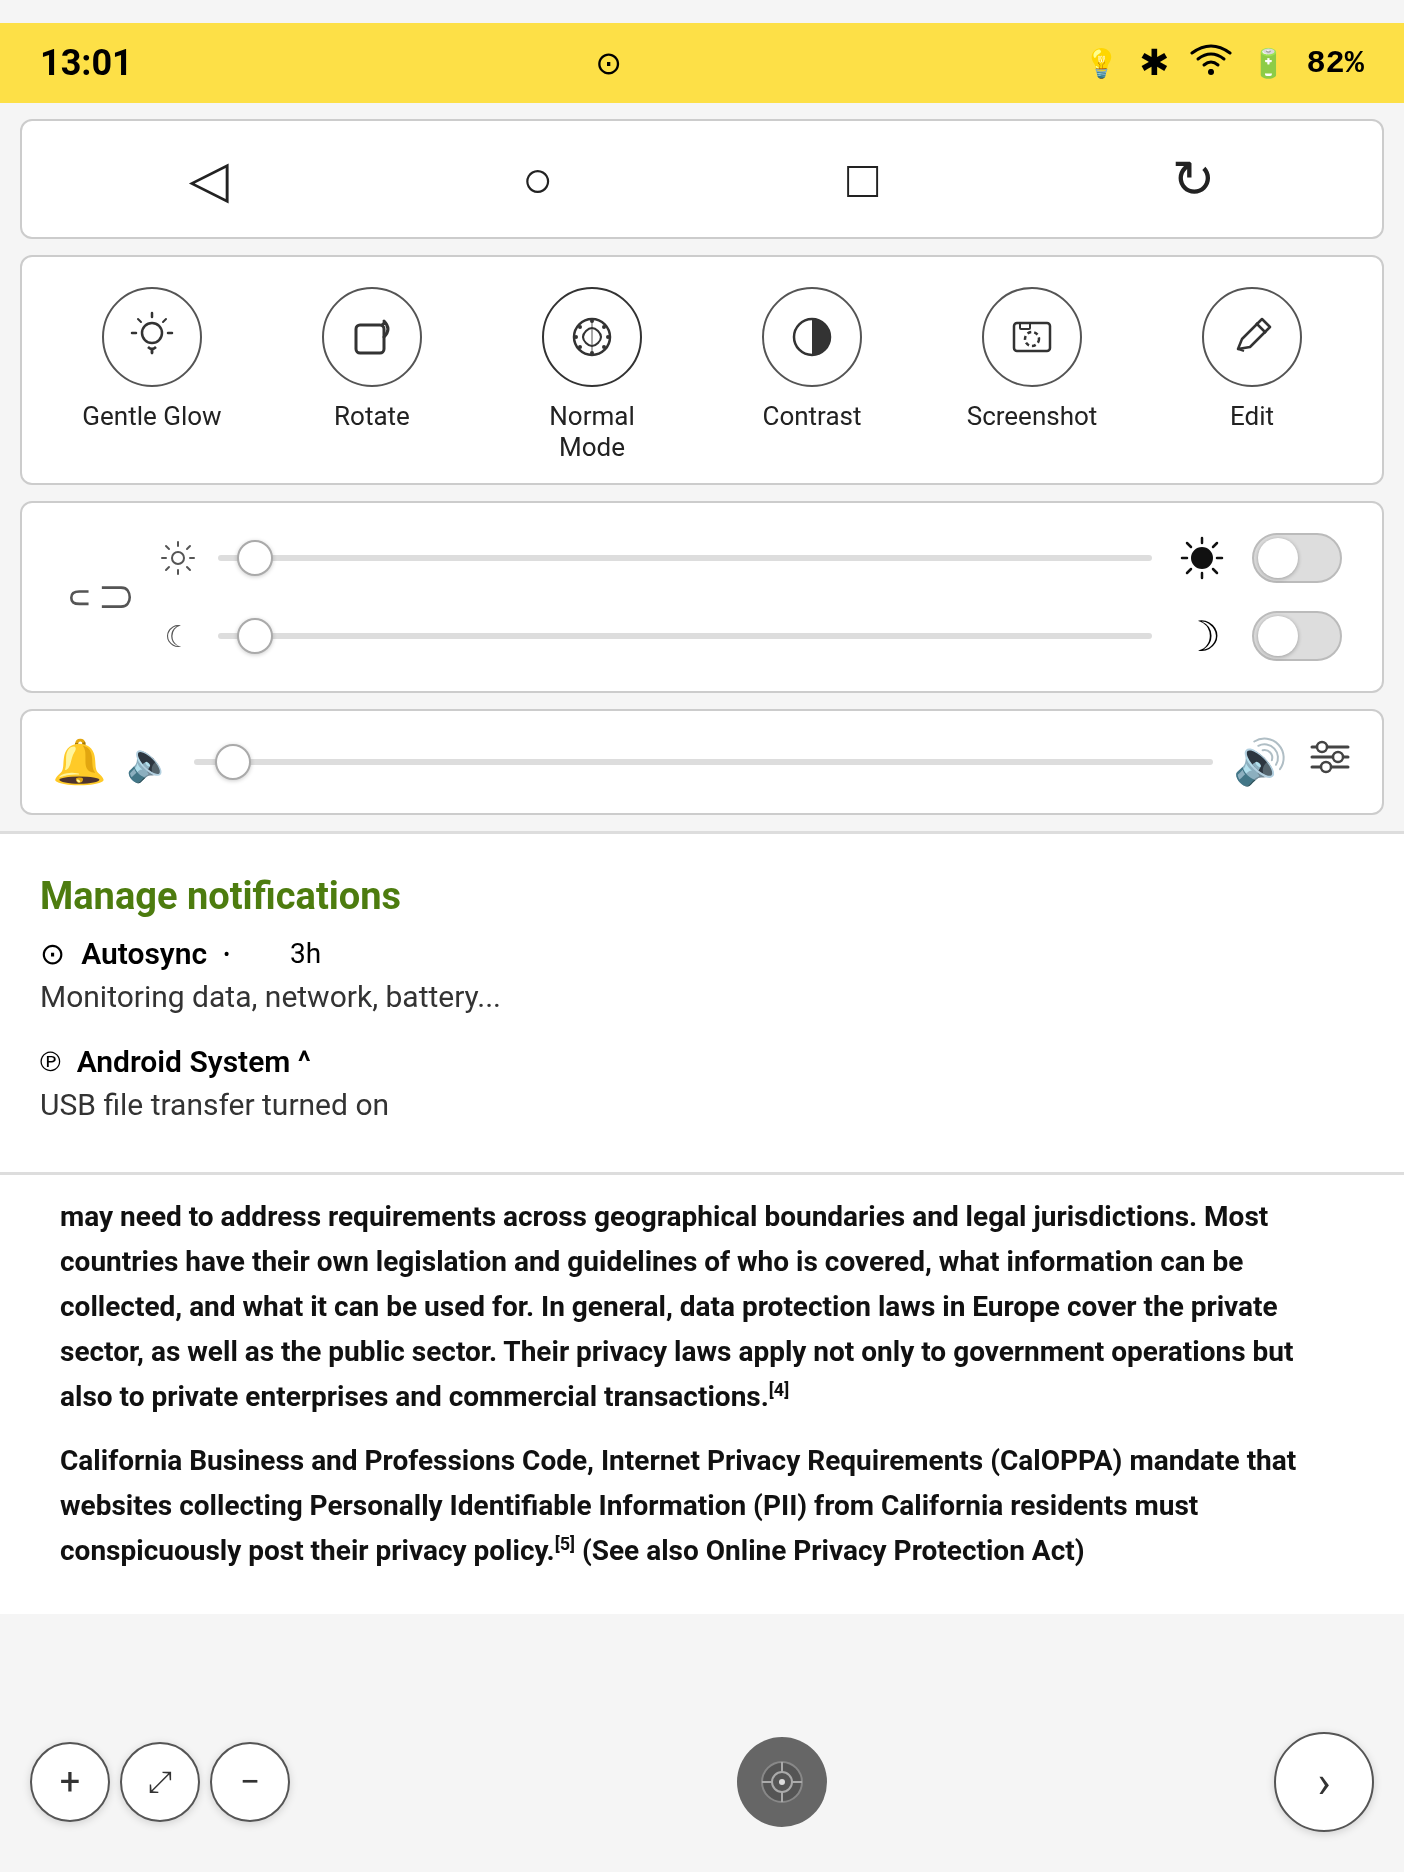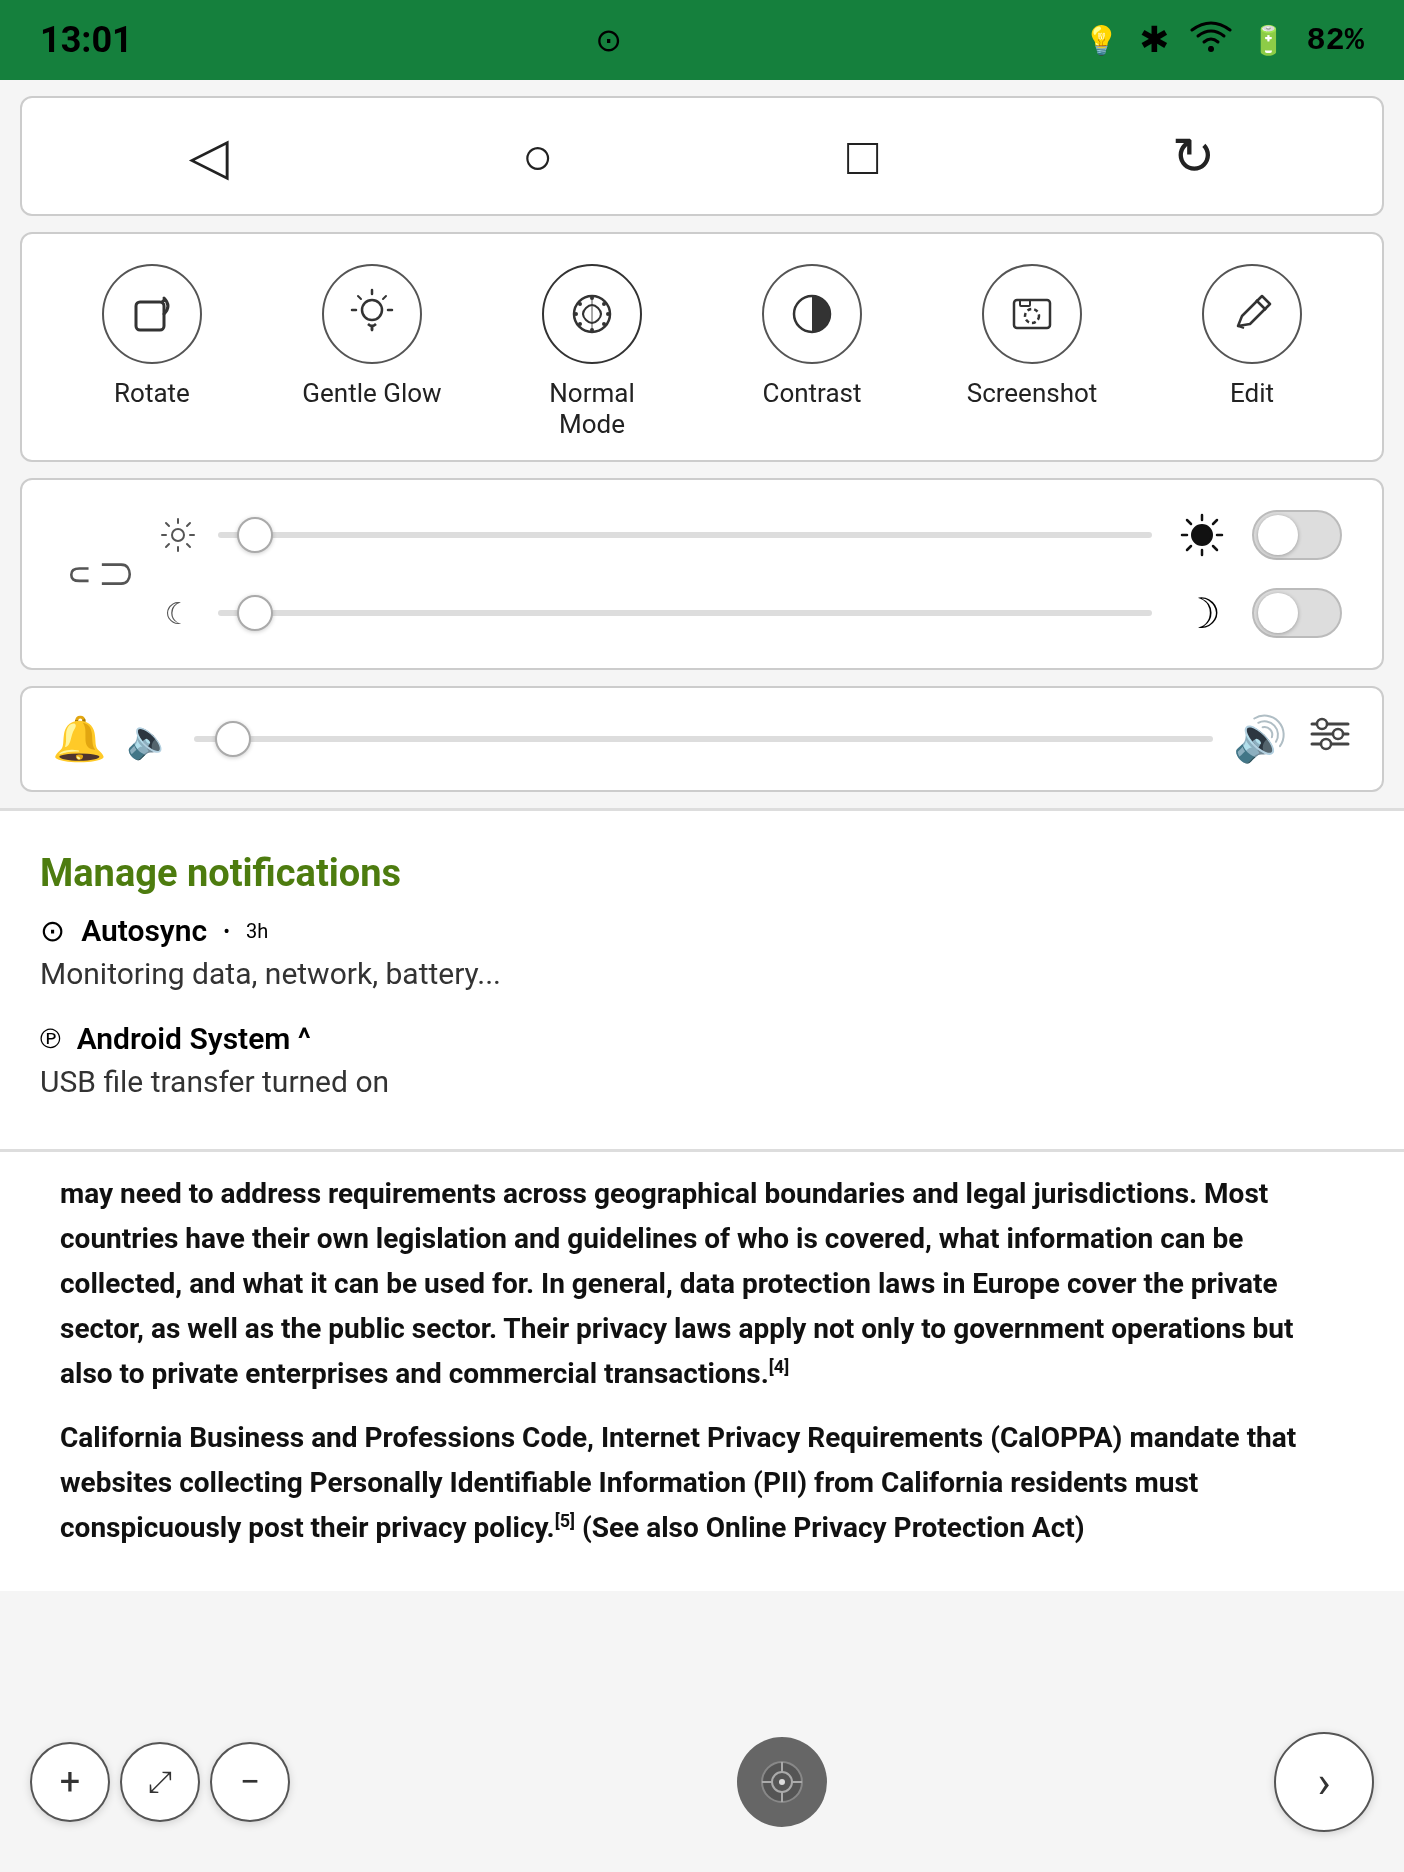--- a/index.html
+++ b/index.html
@@ -12,22 +12,23 @@
       color: #000;
       overflow-x: hidden;
     }
 
     
     .status-bar {
       display: flex;
       align-items: center;
       justify-content: space-between;
       padding: 18px 40px;
-      background: #15803d;
+      background: #fde047;
       height: 80px;
+      margin-top: 23px;
     }
     .status-time {
       font-size: 36px;
       font-weight: bold;
     }
     .status-icons {
       display: flex;
       align-items: center;
       gap: 20px;
       font-size: 28px;
@@ -255,21 +256,22 @@
       font-size: 30px;
     }
     .notif-app-name {
       font-size: 30px;
       font-weight: 600;
     }
     .notif-dot {
       font-size: 20px;
     }
     .notif-time {
-      font-size: 20px;
+      font-size: 28px;
+      margin-left: 44px;
     }
     .notif-desc {
       font-size: 30px;
       color: #333;
       padding-left: 0;
     }
 
     
     .content-area {
       background: #fff;
@@ -376,43 +378,43 @@
   <span class="nav-icon">□</span>
   <span class="nav-icon">↻</span>
 </div>
 
 <div class="quick-actions">
   <div class="quick-actions-row">
 
     <div class="action-item">
       <div class="action-circle">
         <svg width="52" height="52" viewBox="0 0 52 52">
-          <rect x="10" y="14" width="28" height="28" rx="4" fill="none" stroke="#333" stroke-width="3"></rect>
-          <path d="M38 10 Q46 18 38 26" stroke="#333" stroke-width="3" fill="none" stroke-linecap="round"></path>
-          <path d="M38 10 L42 14 L34 14 Z" fill="#333"></path>
-        </svg>
-      </div>
-      <span class="action-label">Rotate</span>
-    </div>
-
-    <div class="action-item">
-      <div class="action-circle">
-        <svg width="52" height="52" viewBox="0 0 52 52">
           <circle cx="26" cy="22" r="10" fill="none" stroke="#333" stroke-width="2.5"></circle>
           <line x1="26" y1="6" x2="26" y2="2" stroke="#333" stroke-width="2.5" stroke-linecap="round"></line>
           <line x1="26" y1="38" x2="26" y2="42" stroke="#333" stroke-width="2.5" stroke-linecap="round"></line>
           <line x1="10" y1="22" x2="6" y2="22" stroke="#333" stroke-width="2.5" stroke-linecap="round"></line>
           <line x1="42" y1="22" x2="46" y2="22" stroke="#333" stroke-width="2.5" stroke-linecap="round"></line>
           <line x1="15" y1="11" x2="12" y2="8" stroke="#333" stroke-width="2" stroke-linecap="round"></line>
           <line x1="37" y1="11" x2="40" y2="8" stroke="#333" stroke-width="2" stroke-linecap="round"></line>
           <path d="M22 36 Q26 40 30 36" stroke="#333" stroke-width="2.5" fill="none"></path>
           <line x1="26" y1="38" x2="26" y2="42" stroke="#333" stroke-width="2.5" stroke-linecap="round"></line>
         </svg>
       </div>
       <span class="action-label">Gentle Glow</span>
+    </div>
+
+    <div class="action-item">
+      <div class="action-circle">
+        <svg width="52" height="52" viewBox="0 0 52 52">
+          <rect x="10" y="14" width="28" height="28" rx="4" fill="none" stroke="#333" stroke-width="3"></rect>
+          <path d="M38 10 Q46 18 38 26" stroke="#333" stroke-width="3" fill="none" stroke-linecap="round"></path>
+          <path d="M38 10 L42 14 L34 14 Z" fill="#333"></path>
+        </svg>
+      </div>
+      <span class="action-label">Rotate</span>
     </div>
 
     <div class="action-item">
       <div class="action-circle active">
         <svg width="52" height="52" viewBox="0 0 52 52">
           <circle cx="26" cy="26" r="18" fill="none" stroke="#333" stroke-width="2.5"></circle>
           <path d="M26 8 Q26 26 26 44" fill="none" stroke="#555" stroke-width="1"></path>
 
           <circle cx="26" cy="10" r="2" fill="#333"></circle>
           <circle cx="38" cy="16" r="2" fill="#333"></circle>

